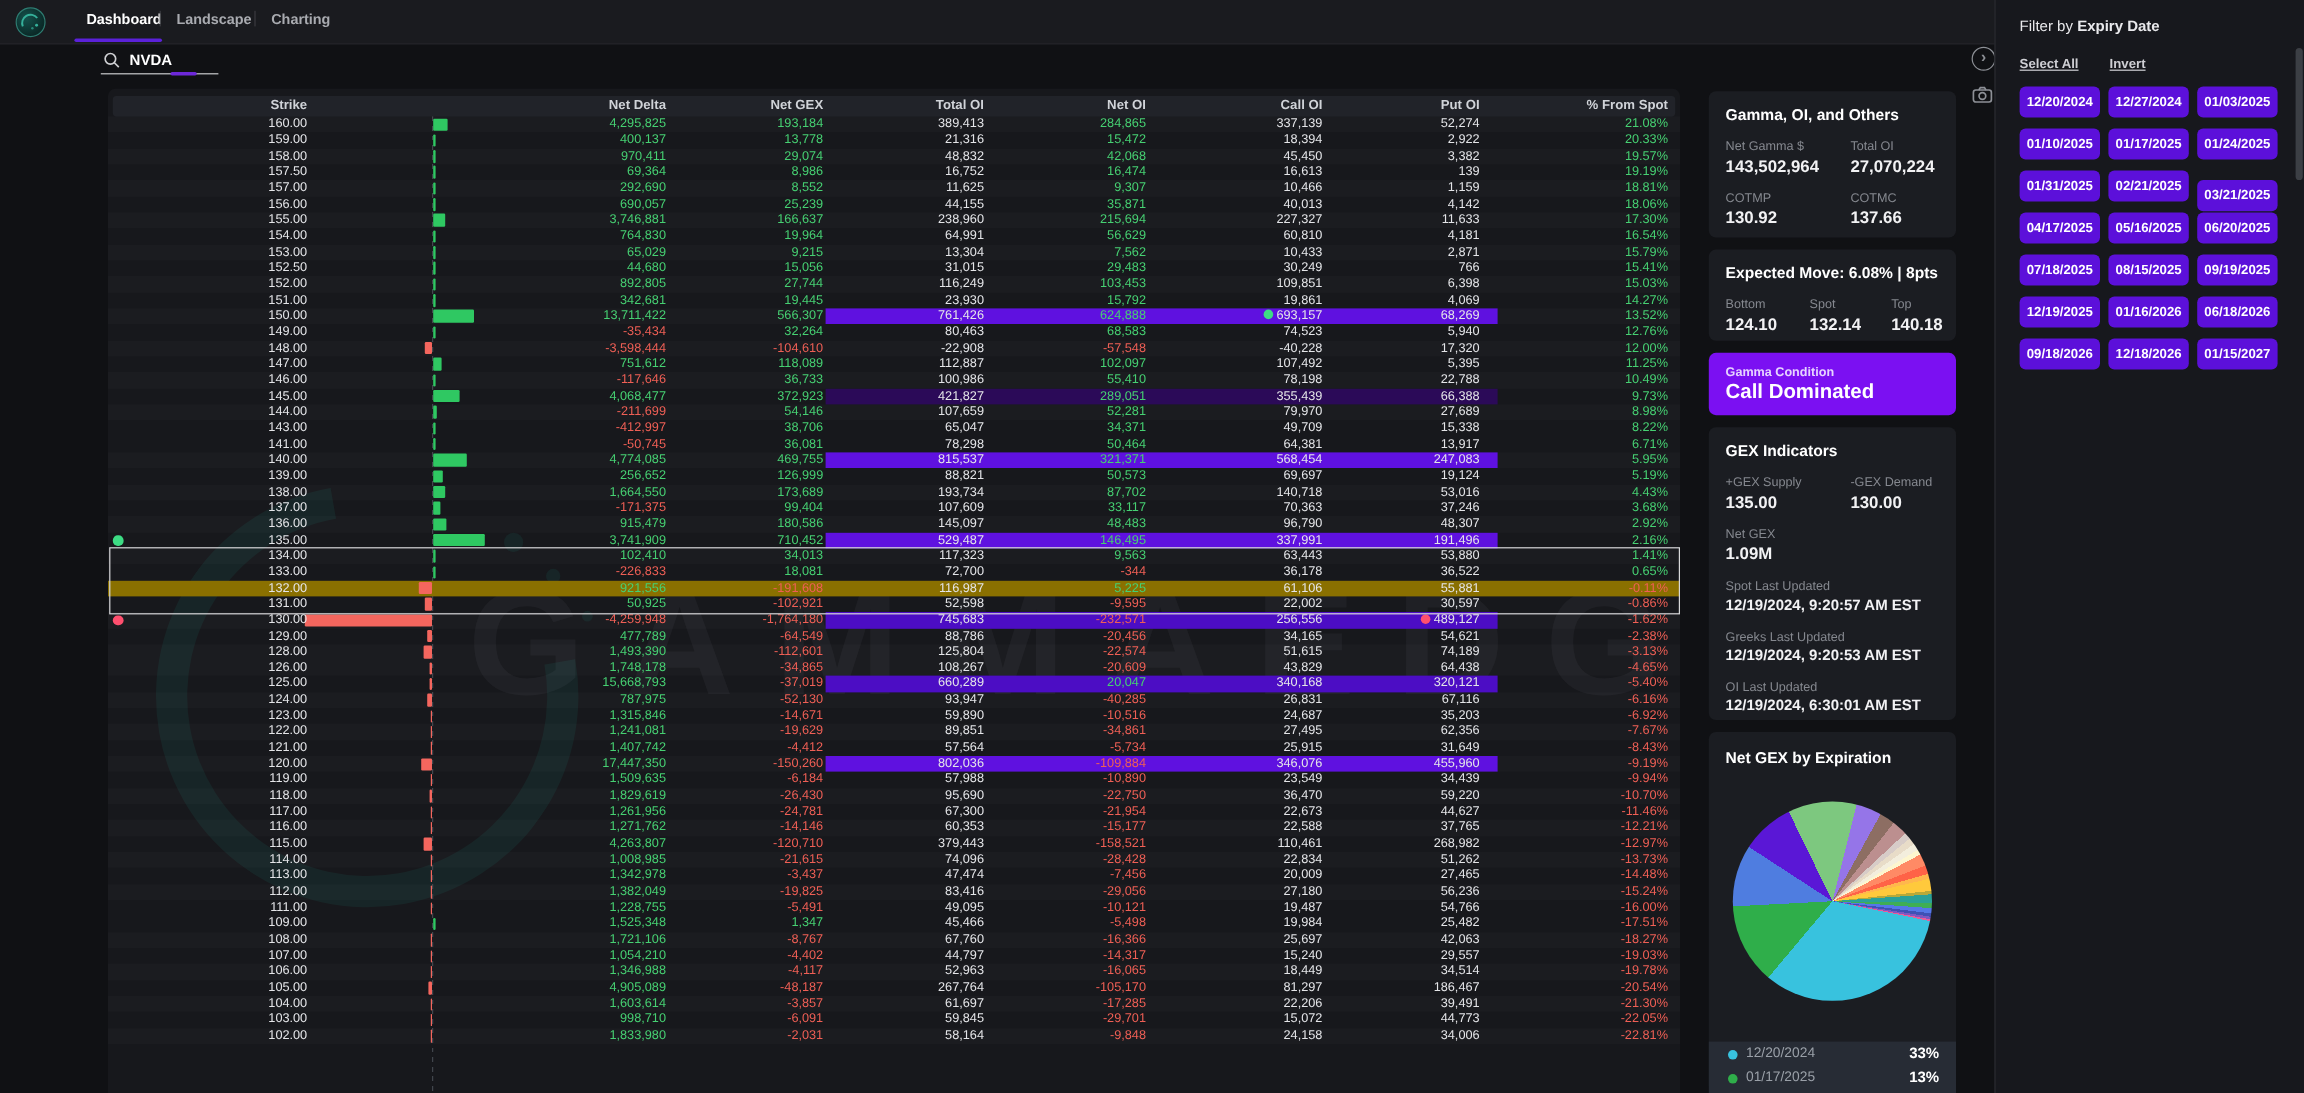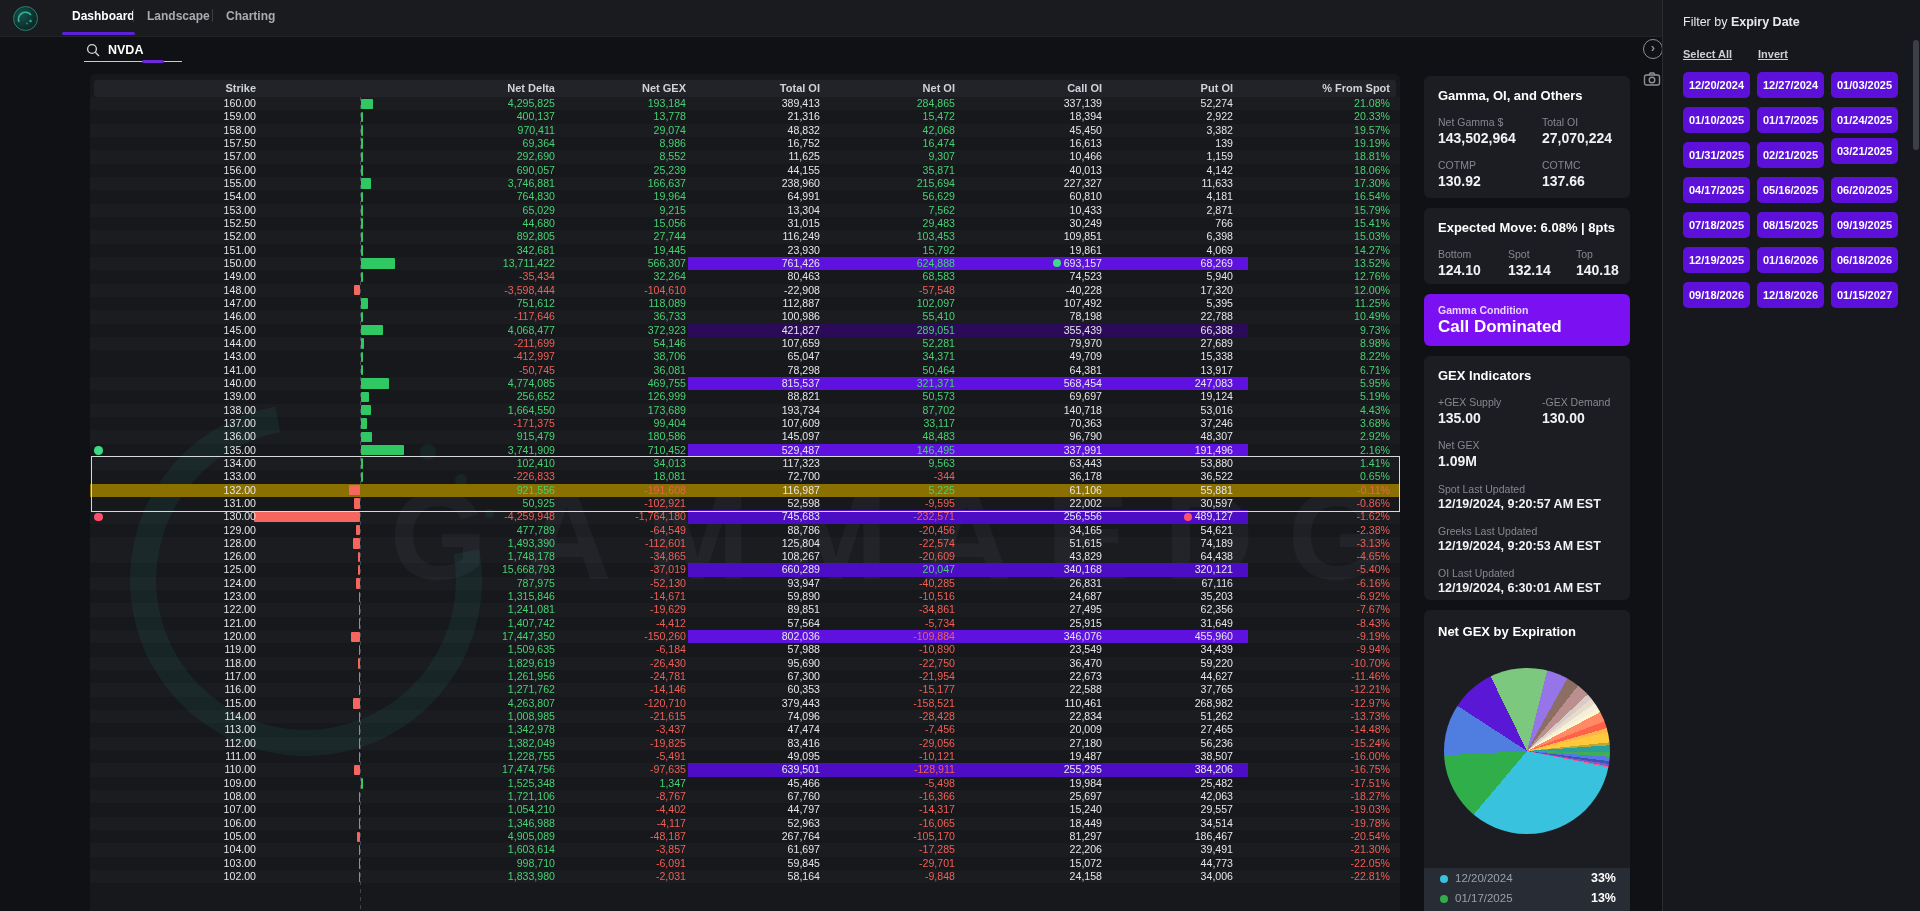--- a/index.html
+++ b/index.html
@@ -682,34 +682,22 @@
           <span class="cell neg" style="right: 10px;">-15.24%</span>
         </div>
         <div class="row">
           <div class="bar r" style="width: 1.5px; left: 268.5px;"></div>
           <span class="cell plain" style="right: 1144px;">111.00</span>
           <span class="cell pos" style="right: 845px;">1,228,755</span>
           <span class="cell neg" style="right: 714px;">-5,491</span>
           <span class="cell plain" style="right: 580px;">49,095</span>
           <span class="cell neg" style="right: 445px;">-10,121</span>
           <span class="cell plain" style="right: 298px;">19,487</span>
-          <span class="cell plain" style="right: 167px;">38,507</span>
+          <span class="cell plain" style="right: 167px;">54,766</span>
           <span class="cell neg" style="right: 10px;">-16.00%</span>
-        </div>
-        <div class="row alt">
-          <div class="band" style="background: rgb(76, 13, 196);"></div>
-          <div class="bar r" style="width: 5.8581px; left: 264.142px;"></div>
-          <span class="cell plain" style="right: 1144px;">110.00</span>
-          <span class="cell pos" style="right: 845px;">17,474,756</span>
-          <span class="cell neg" style="right: 714px;">-97,635</span>
-          <span class="cell plain" style="right: 580px;">639,501</span>
-          <span class="cell neg" style="right: 445px;">-128,911</span>
-          <span class="cell plain" style="right: 298px;">255,295</span>
-          <span class="cell plain" style="right: 167px;">384,206</span>
-          <span class="cell neg" style="right: 10px;">-16.75%</span>
         </div>
         <div class="row">
           <div class="bar g" style="width: 1.5px; left: 271px;"></div>
           <span class="cell plain" style="right: 1144px;">109.00</span>
           <span class="cell pos" style="right: 845px;">1,525,348</span>
           <span class="cell pos" style="right: 714px;">1,347</span>
           <span class="cell plain" style="right: 580px;">45,466</span>
           <span class="cell neg" style="right: 445px;">-5,498</span>
           <span class="cell plain" style="right: 298px;">19,984</span>
           <span class="cell plain" style="right: 167px;">25,482</span>
@@ -900,21 +888,21 @@
     <span class="fp-link" style="left:95px">Invert</span>
     <div id="dateGrid">
         <button class="date-btn" style="left: 20px; top: 72px;">12/20/2024</button>
         <button class="date-btn" style="left: 94px; top: 72px;">12/27/2024</button>
         <button class="date-btn" style="left: 168px; top: 72px;">01/03/2025</button>
         <button class="date-btn" style="left: 20px; top: 107px;">01/10/2025</button>
         <button class="date-btn" style="left: 94px; top: 107px;">01/17/2025</button>
         <button class="date-btn" style="left: 168px; top: 107px;">01/24/2025</button>
         <button class="date-btn" style="left: 20px; top: 142px;">01/31/2025</button>
         <button class="date-btn" style="left: 94px; top: 142px;">02/21/2025</button>
-        <button class="date-btn" style="left: 168px; top: 138px;">03/21/2025</button>
+        <button class="date-btn" style="left: 168px; top: 150px;">03/21/2025</button>
         <button class="date-btn" style="left: 20px; top: 177px;">04/17/2025</button>
         <button class="date-btn" style="left: 94px; top: 177px;">05/16/2025</button>
         <button class="date-btn" style="left: 168px; top: 177px;">06/20/2025</button>
         <button class="date-btn" style="left: 20px; top: 212px;">07/18/2025</button>
         <button class="date-btn" style="left: 94px; top: 212px;">08/15/2025</button>
         <button class="date-btn" style="left: 168px; top: 212px;">09/19/2025</button>
         <button class="date-btn" style="left: 20px; top: 247px;">12/19/2025</button>
         <button class="date-btn" style="left: 94px; top: 247px;">01/16/2026</button>
         <button class="date-btn" style="left: 168px; top: 247px;">06/18/2026</button>
         <button class="date-btn" style="left: 20px; top: 282px;">09/18/2026</button>

